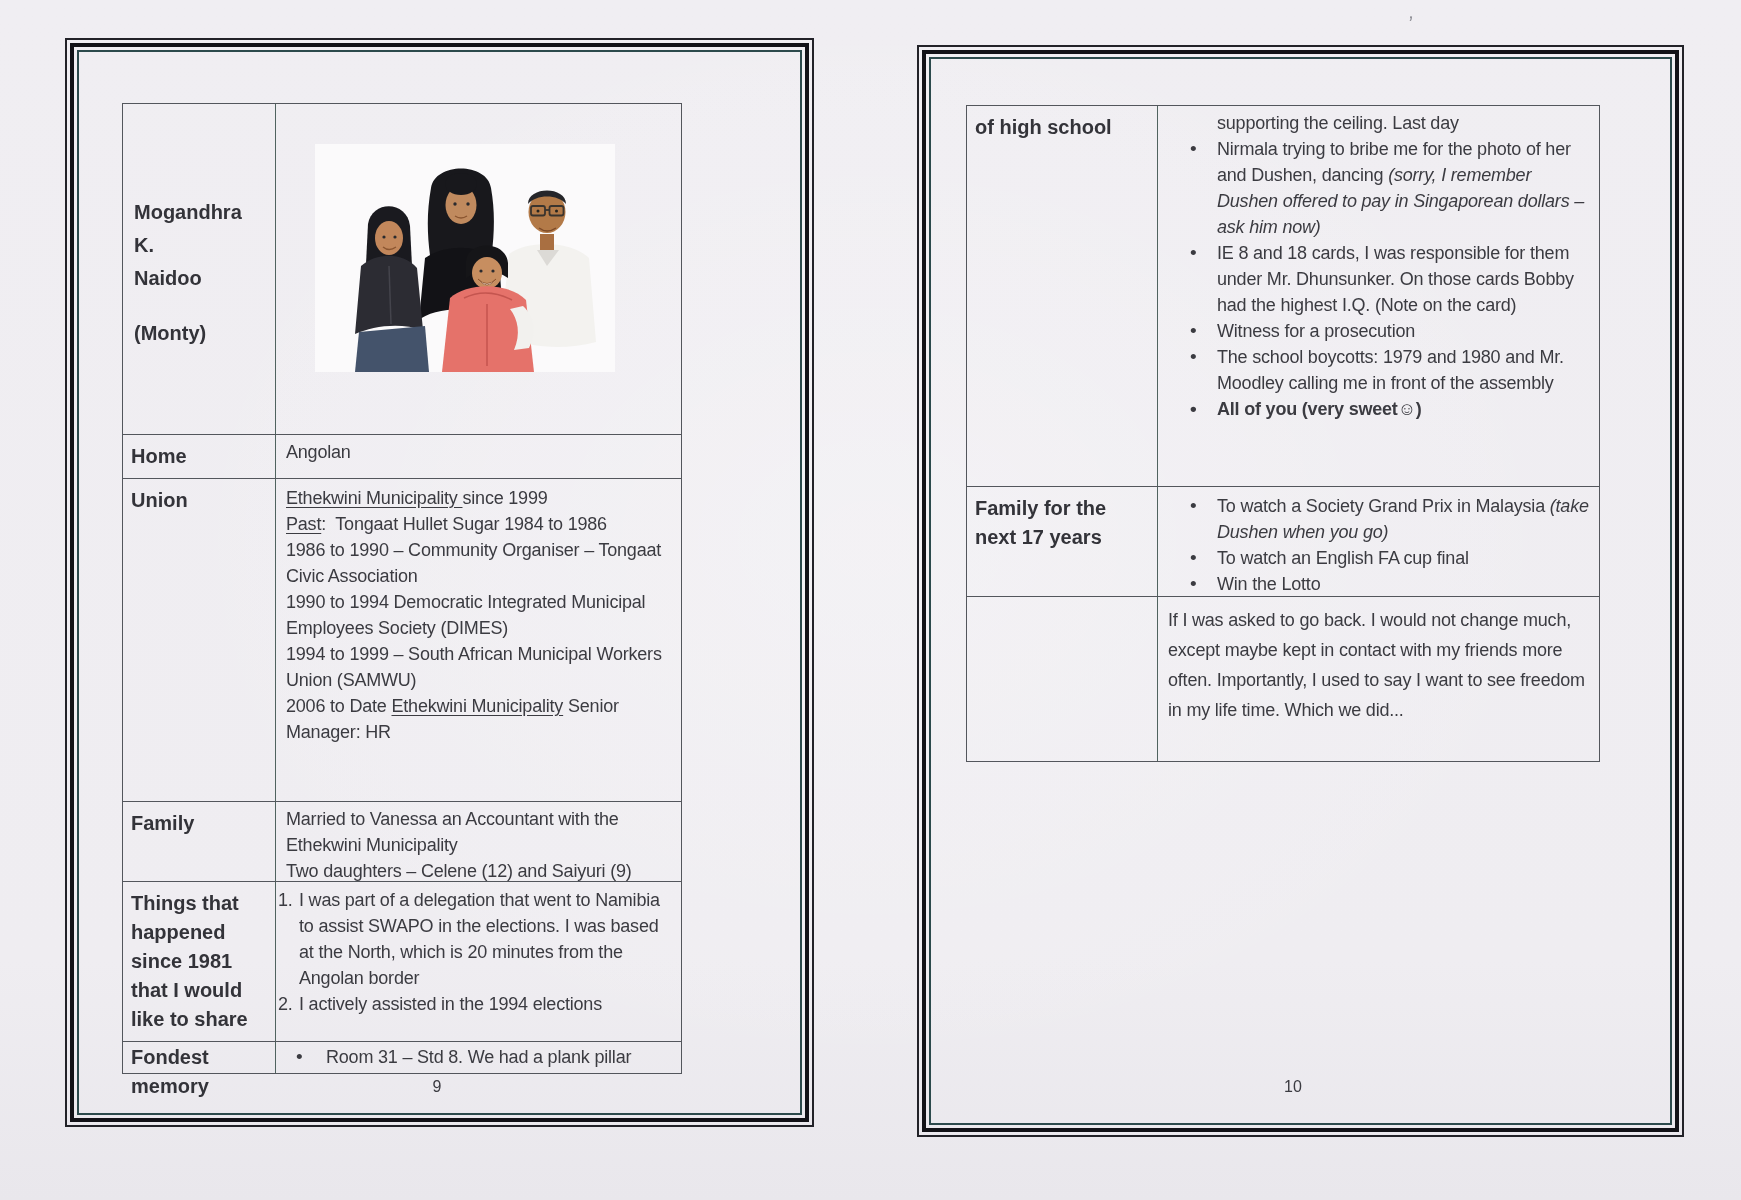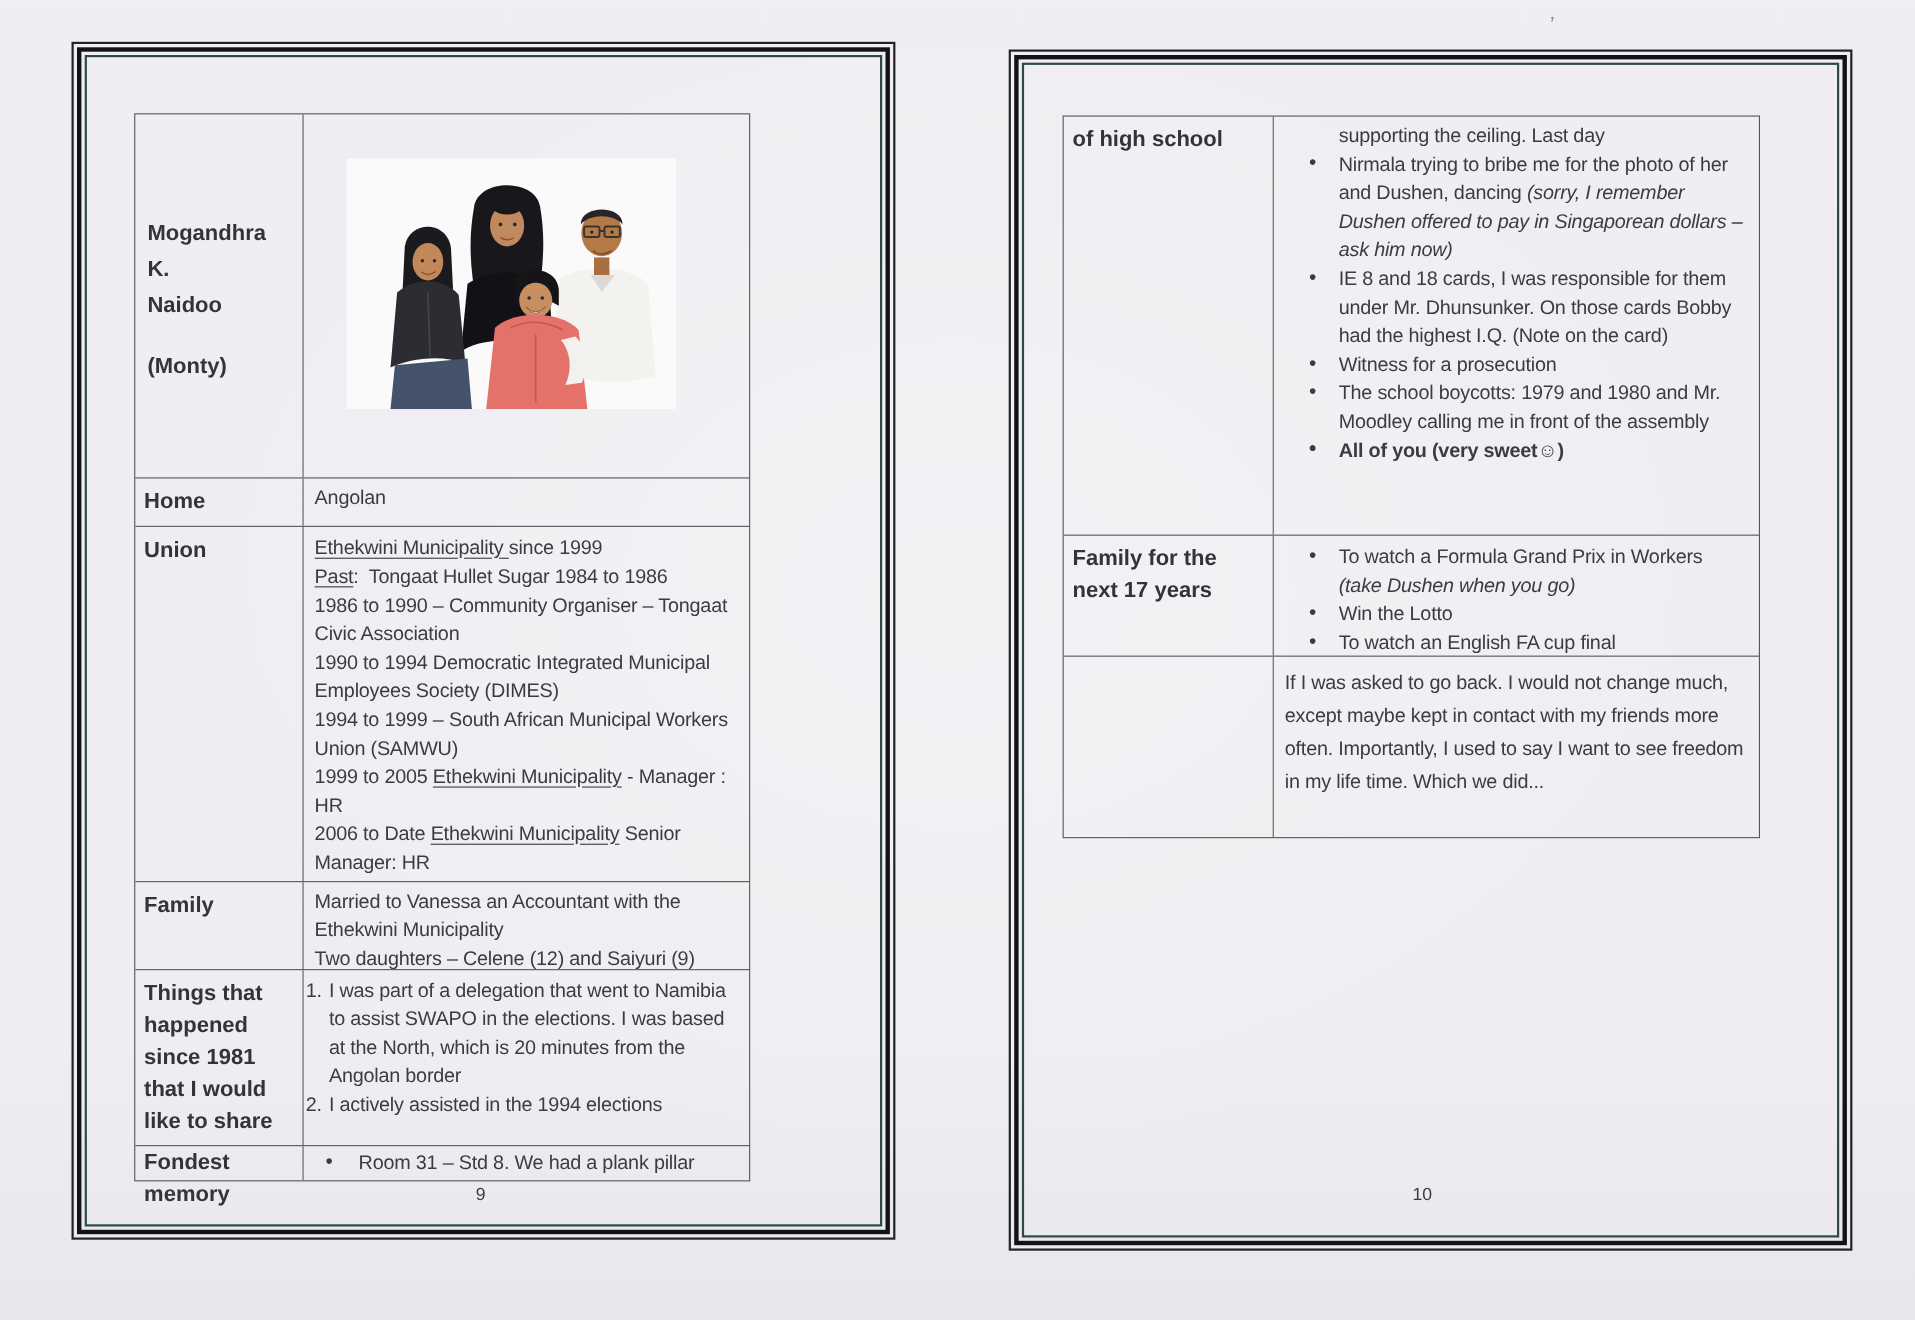--- a/index.html
+++ b/index.html
@@ -163,21 +163,20 @@
     </div>
 
     <div class="row r-work">
       <div class="cell label-cell">Union</div>
       <div class="cell content-cell">
         <div><span class="u">Ethekwini Municipality </span><span>since 1999</span></div>
         <div><span class="u">Past</span><span>:&nbsp; Tongaat Hullet Sugar 1984 to 1986</span></div>
         <div>1986 to 1990 – Community Organiser – Tongaat Civic Association</div>
         <div>1990 to 1994 Democratic Integrated Municipal Employees Society (DIMES)</div>
         <div>1994 to 1999 – South African Municipal Workers Union (SAMWU)</div>
-        <div><span>1999 to 2005 </span><span class="u">Ethekwini Municipality</span><span> - Manager : HR</span></div>
         <div><span>2006 to Date </span><span class="u">Ethekwini Municipality</span><span> Senior Manager: HR</span></div>
       </div>
     </div>
 
     <div class="row r-family">
       <div class="cell label-cell">Family</div>
       <div class="cell content-cell">
         <div>Married to Vanessa an Accountant with the Ethekwini Municipality</div>
         <div>Two daughters – Celene (12) and Saiyuri (9)</div>
       </div>
@@ -220,23 +219,23 @@
       </div>
     </div>
 
     <div class="row r-goals">
       <div class="cell label-cell">
         <div>Family for the</div>
         <div>next 17 years</div>
       </div>
       <div class="cell content-cell">
         <ul class="bullets">
-          <li><span>To watch a Formula Grand Prix in Workers </span><span class="it">(take Dushen when you go)</span></li>
+          <li><span>To watch a Society Grand Prix in Malaysia </span><span class="it">(take Dushen when you go)</span></li>
+          <li>To watch an English FA cup final</li>
           <li>Win the Lotto</li>
-          <li>To watch an English FA cup final</li>
         </ul>
       </div>
     </div>
 
     <div class="row r-close">
       <div class="cell label-cell"></div>
       <div class="cell content-cell">If I was asked to go back. I would not change much, except maybe kept in contact with my friends more often. Importantly, I used to say I want to see freedom in my life time. Which we did...</div>
     </div>
 
   </div>

